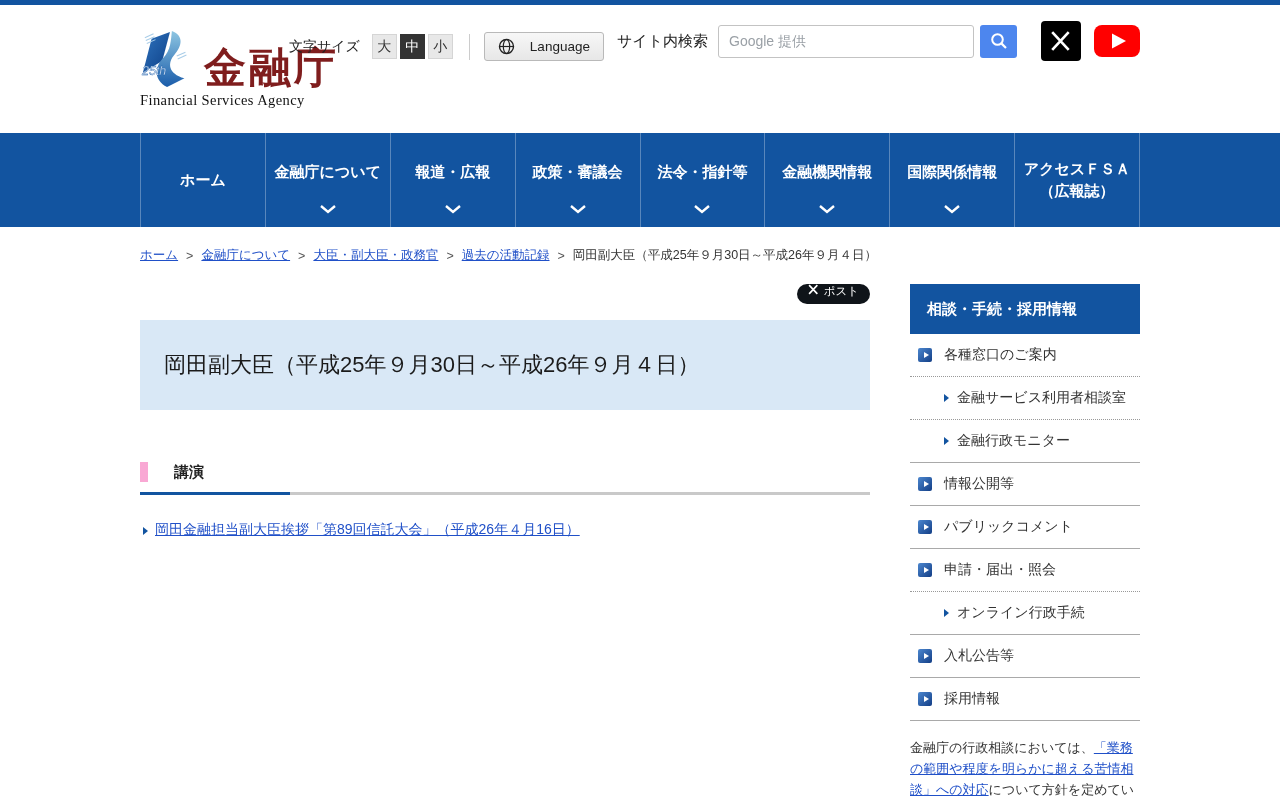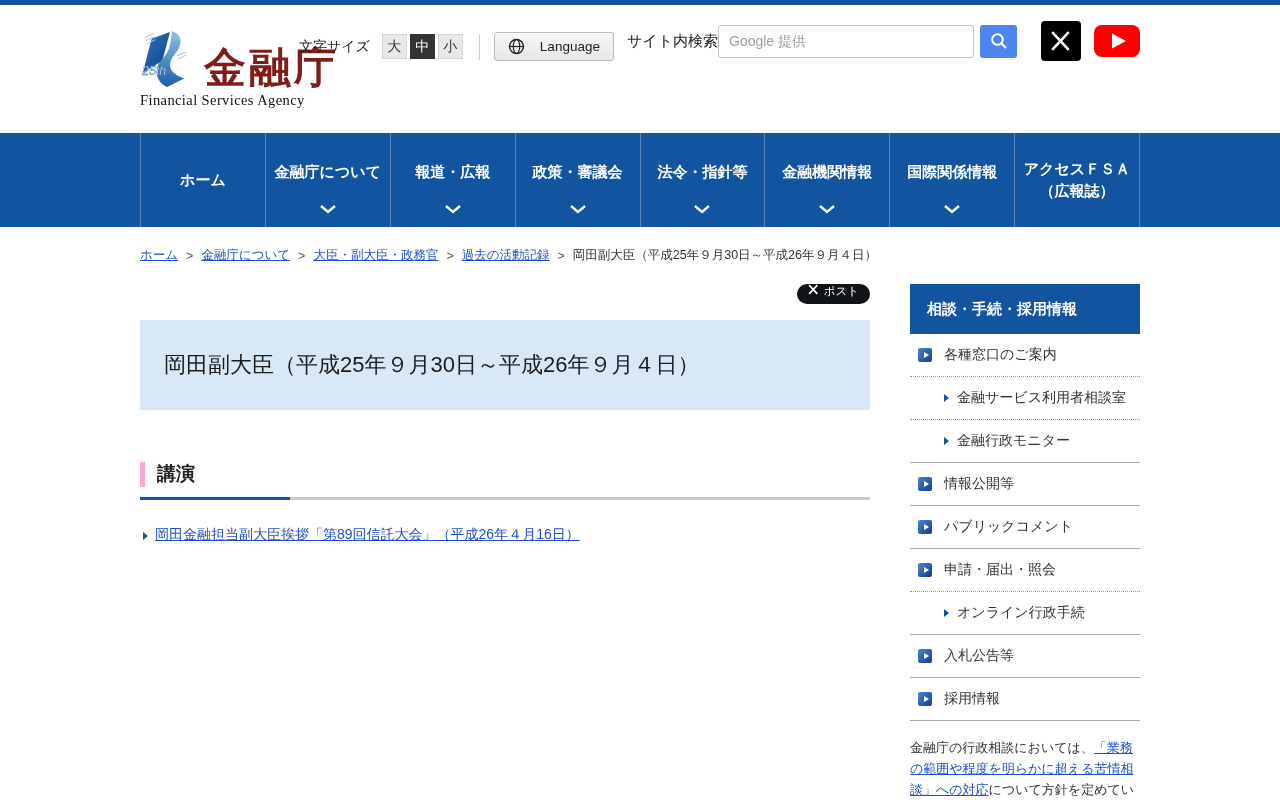--- a/index.html
+++ b/index.html
@@ -24,21 +24,21 @@
   .ts-label { font-size:14px; color:#222; margin-right:9px; }
   .ts-btn { width:25px; height:25px; display:flex; align-items:center; justify-content:center;
     background:#e8e8e8; border:1px solid #d5d5d5; font-size:14px; color:#333; margin-left:3px; cursor:pointer; }
   .ts-btn.sel { background:#333; border-color:#333; color:#fff; }
   .hr-div { width:1px; height:26px; background:#ccc; margin:0 14px 0 16px; }
   .lang-btn { height:29px; display:flex; align-items:center; gap:15px; padding:0 13px;
     background:linear-gradient(#f7f7f7,#e7e7e7); border:1px solid #b9b9b9; border-radius:3px;
     font-size:13.5px; color:#222; cursor:pointer; }
 
   .hr-row2 { display:flex; align-items:center; }
-  .search-label { font-size:15px; color:#222; }
+  .search-label { font-size:15px; color:#222; margin-right:10px; }
   .search-input { width:256px; height:33px; border:1px solid #c3c3c3; border-radius:3px;
     padding:0 10px; font-size:14px; color:#333; }
   .search-input::placeholder { color:#9aa0a6; }
   .search-btn { width:37px; height:33px; margin-left:6px; background:#4d86ee; border:none;
     border-radius:3px; display:flex; align-items:center; justify-content:center; cursor:pointer; }
   .x-icon { width:40px; height:40px; background:#000; border-radius:4px; margin-left:24px;
     display:flex; align-items:center; justify-content:center; cursor:pointer; }
   .yt-icon { margin-left:13px; cursor:pointer; display:flex; align-items:center; }
 
   
@@ -63,22 +63,22 @@
   .main { width:730px; }
 
   .post-row { display:flex; justify-content:flex-end; }
   .post-btn { height:20px; background:#0f1419; border:none; border-radius:10px; color:#fff;
     display:inline-flex; align-items:flex-start; gap:5px; padding:0 11px; font-size:11.5px; cursor:pointer; }
 
   .title-box { margin-top:16px; background:#d9e8f6; min-height:90px; display:flex;
     align-items:center; padding:0 24px; }
   .page-title { font-size:22px; color:#1b1b1b; font-weight:normal; }
 
-  .section-head { margin-top:52px; border-left:5px solid #f9a8d4; padding-left:12px;
-    font-size:19px; font-weight:bold; color:#222; line-height:1.3; }
+  .section-head { margin-top:52px; border-left:8px solid #f9a8d4; padding-left:26px;
+    font-size:15px; font-weight:bold; color:#222; line-height:1.3; }
   .section-rule { margin-top:10px; height:3px; background:#c9c9c9; position:relative; }
   .section-rule .accent { position:absolute; left:0; top:0; width:150px; height:3px; background:#1254a0; }
 
   .link-list { margin-top:24px; }
   .link-item { display:flex; align-items:center; }
   .tri-blue { width:0; height:0; border-left:5px solid #1254a0; border-top:4px solid transparent;
     border-bottom:4px solid transparent; margin:5px 7px 0 3px; flex:none; }
   .doc-link { font-size:14px; color:#2050c8; text-decoration:underline; line-height:1.45; }
 
   

